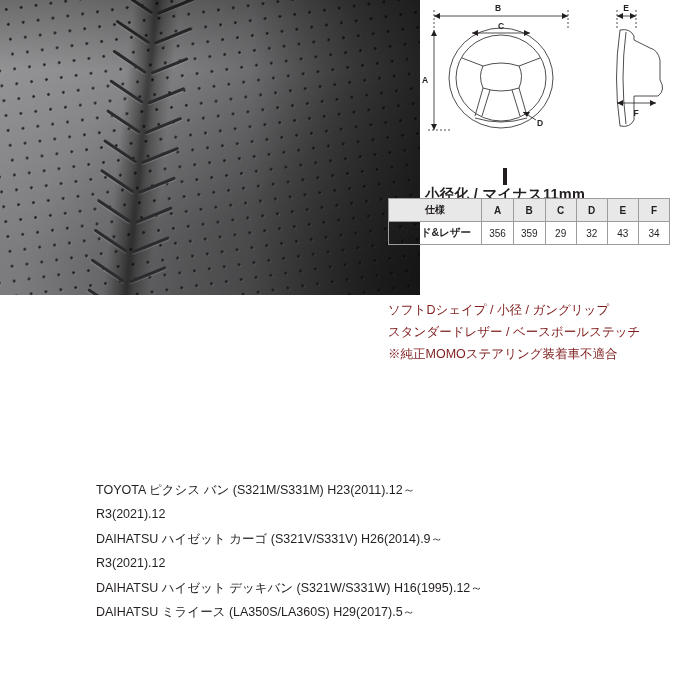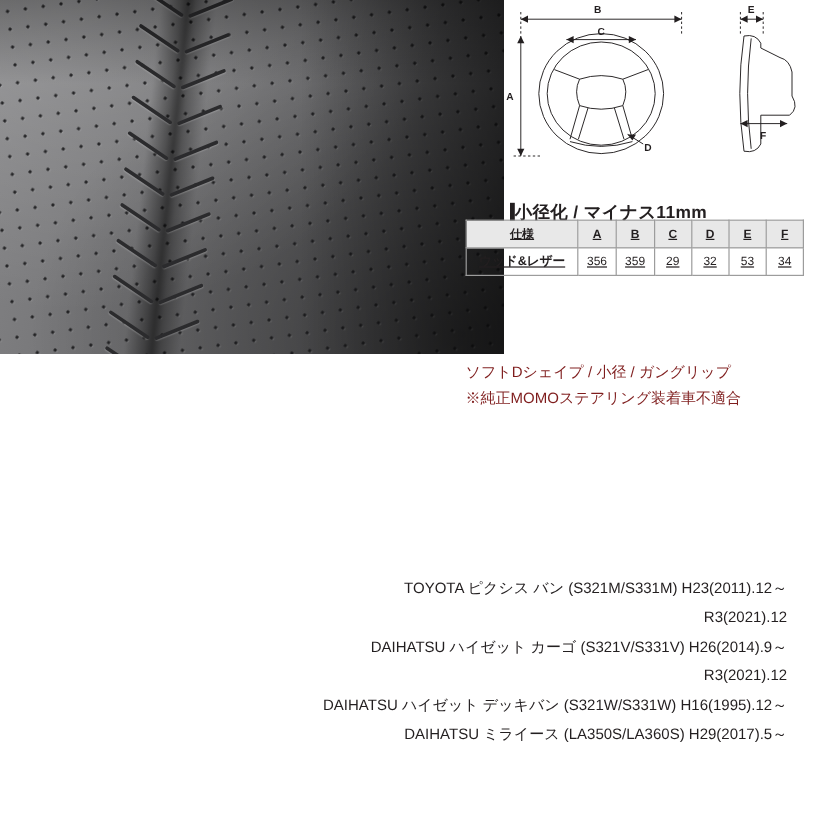--- a/index.html
+++ b/index.html
@@ -122,41 +122,41 @@
   }
 
   
   #badge {
     position: absolute;
     left: 425px;
     top: 168px;
     display: flex;
     align-items: center;
     gap: 0;
+    flex-direction: column;
   }
   #badge .bar {
     width: 4px;
     height: 17px;
     background: #231f20;
   }
   #badge .txt {
     font-size: 14.5px;
     font-weight: bold;
     letter-spacing: 0.3px;
   }
 
   
   #spec-table {
     position: absolute;
     left: 388px;
-    top: 183px;
+    top: 198px;
     width: 282px;
     border-collapse: collapse;
     font-size: 10px;
-    text-decoration: underline;
   }
   #spec-table th, #spec-table td {
     border: 1px solid #9c9c9c;
     text-align: center;
     height: 22px;
     padding: 0 2px;
     font-weight: normal;
     color: #231f20;
   }
   #spec-table thead th {
@@ -195,21 +195,20 @@
     line-height: 1.95;
   }
   #fitment .label {
     width: 96px;
     flex: 0 0 96px;
     font-weight: normal;
     font-size: 12.5px;
   }
   #fitment .list {
     flex: 1;
-    text-align: right;
   }
   #fitment .list .row {
     white-space: pre-wrap;
   }
 </style>
 </head>
 <body>
 
 <div id="photo-panel">
   <div class="leather"></div>
@@ -323,28 +322,29 @@
       <th>F</th>
     </tr>
   </thead>
   <tbody>
     <tr>
       <td>ウッド&amp;レザー</td>
       <td>356</td>
       <td>359</td>
       <td>29</td>
       <td>32</td>
-      <td>53</td>
+      <td>43</td>
       <td>34</td>
     </tr>
   </tbody>
 </table>
 
 <div id="features">
   <div>ソフトDシェイプ / 小径 / ガングリップ</div>
+  <div>スタンダードレザー / ベースボールステッチ</div>
   <div>※純正MOMOステアリング装着車不適合</div>
 </div>
 
 <div id="fitment">
   <div class="list">
     <div class="row">TOYOTA ピクシス バン (S321M/S331M) H23(2011).12～</div>
     <div class="row">R3(2021).12</div>
     <div class="row">DAIHATSU ハイゼット カーゴ (S321V/S331V) H26(2014).9～</div>
     <div class="row">R3(2021).12</div>
     <div class="row">DAIHATSU ハイゼット デッキバン (S321W/S331W) H16(1995).12～</div>

